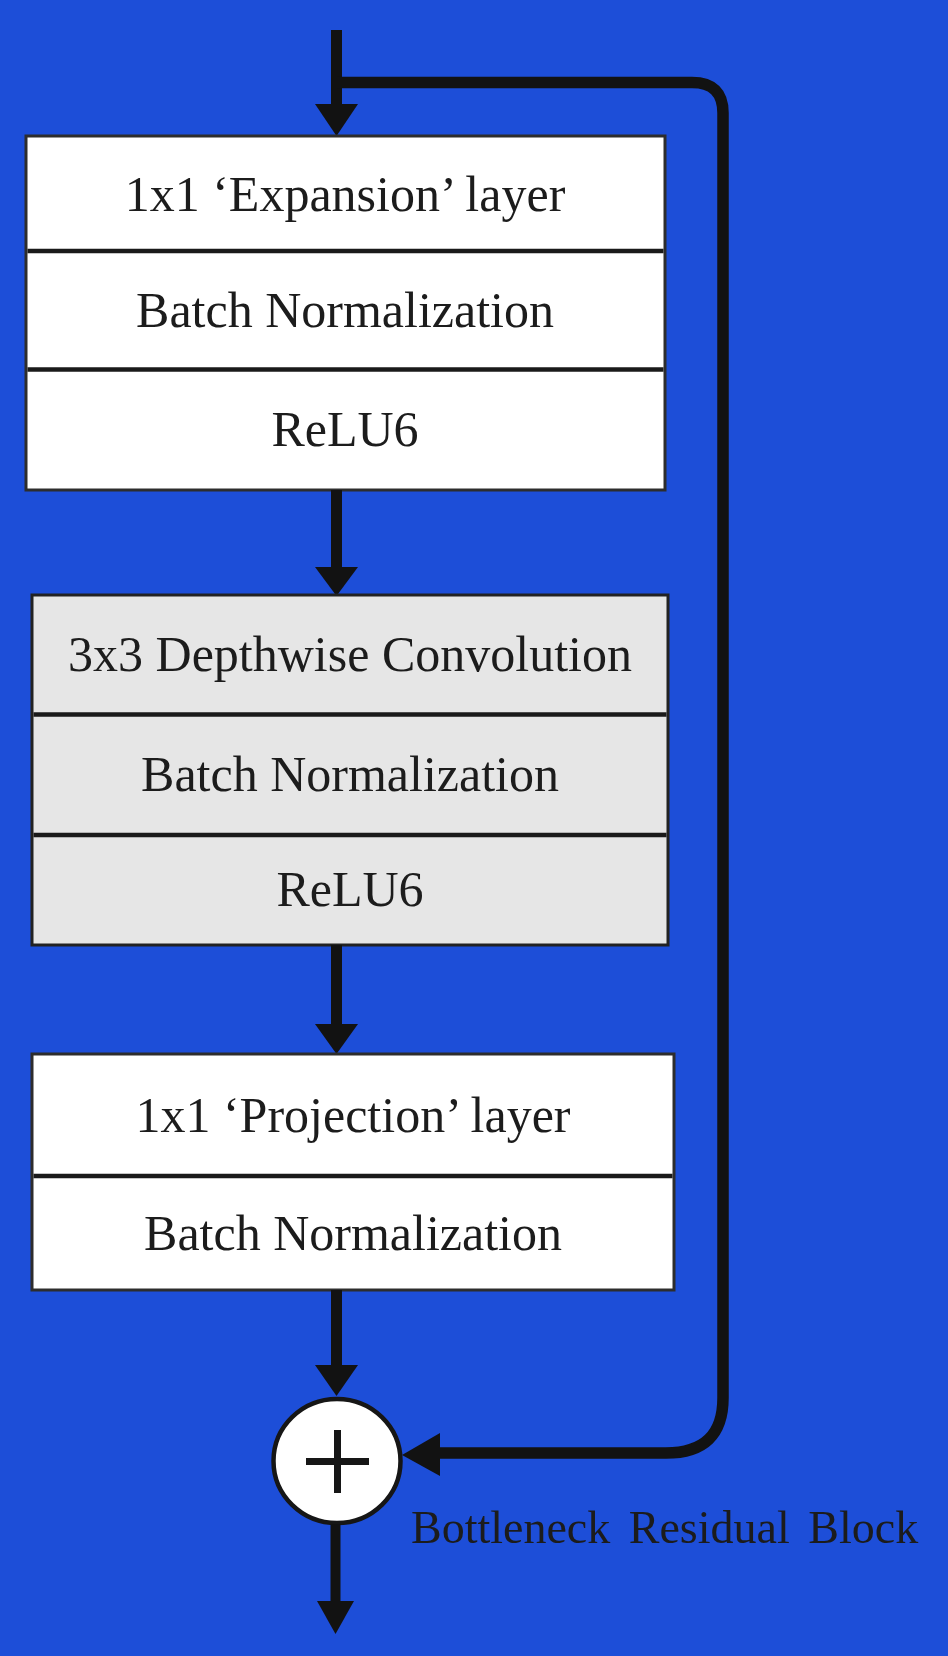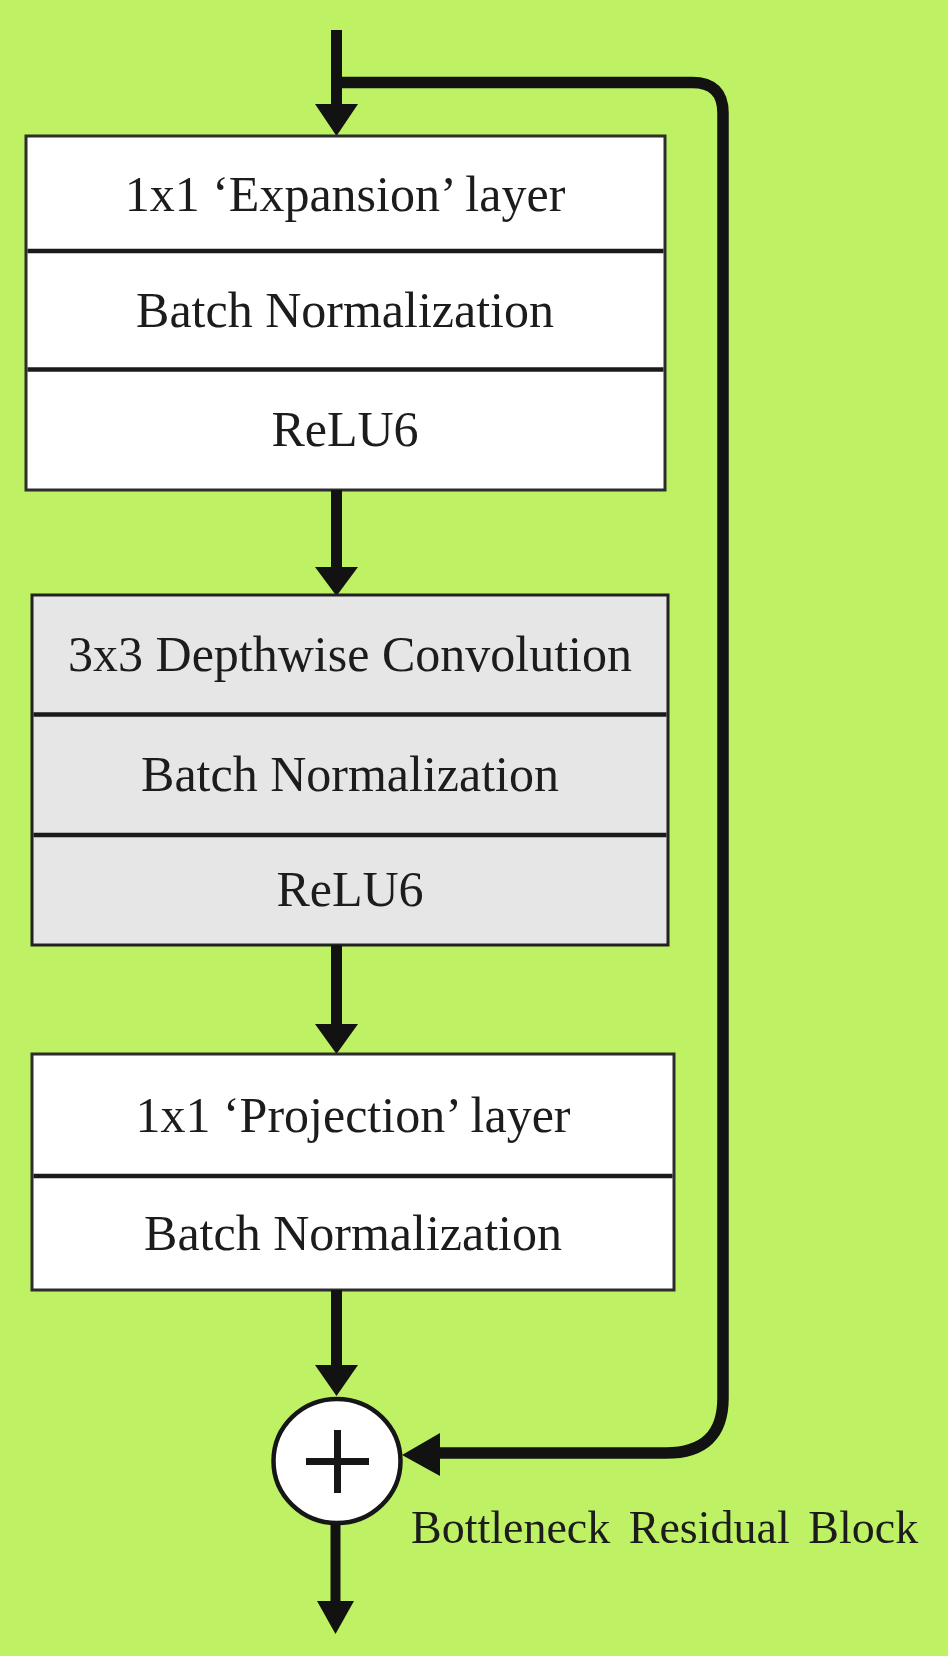--- a/index.html
+++ b/index.html
@@ -4,21 +4,21 @@
 <style>
   html, body {
     margin: 0;
     padding: 0;
     background: #ffffff;
   }
   .canvas {
     position: relative;
     width: 948px;
     height: 1656px;
-    background: #bef264;
+    background: #1d4ed8;
     overflow: hidden;
   }
   svg { display: block; }
   .row-label {
     font-family: "Liberation Serif", "DejaVu Serif", serif;
     font-size: 50px;
     fill: #1c1c1c;
   }
   .caption-label {
     font-family: "Liberation Serif", "DejaVu Serif", serif;

